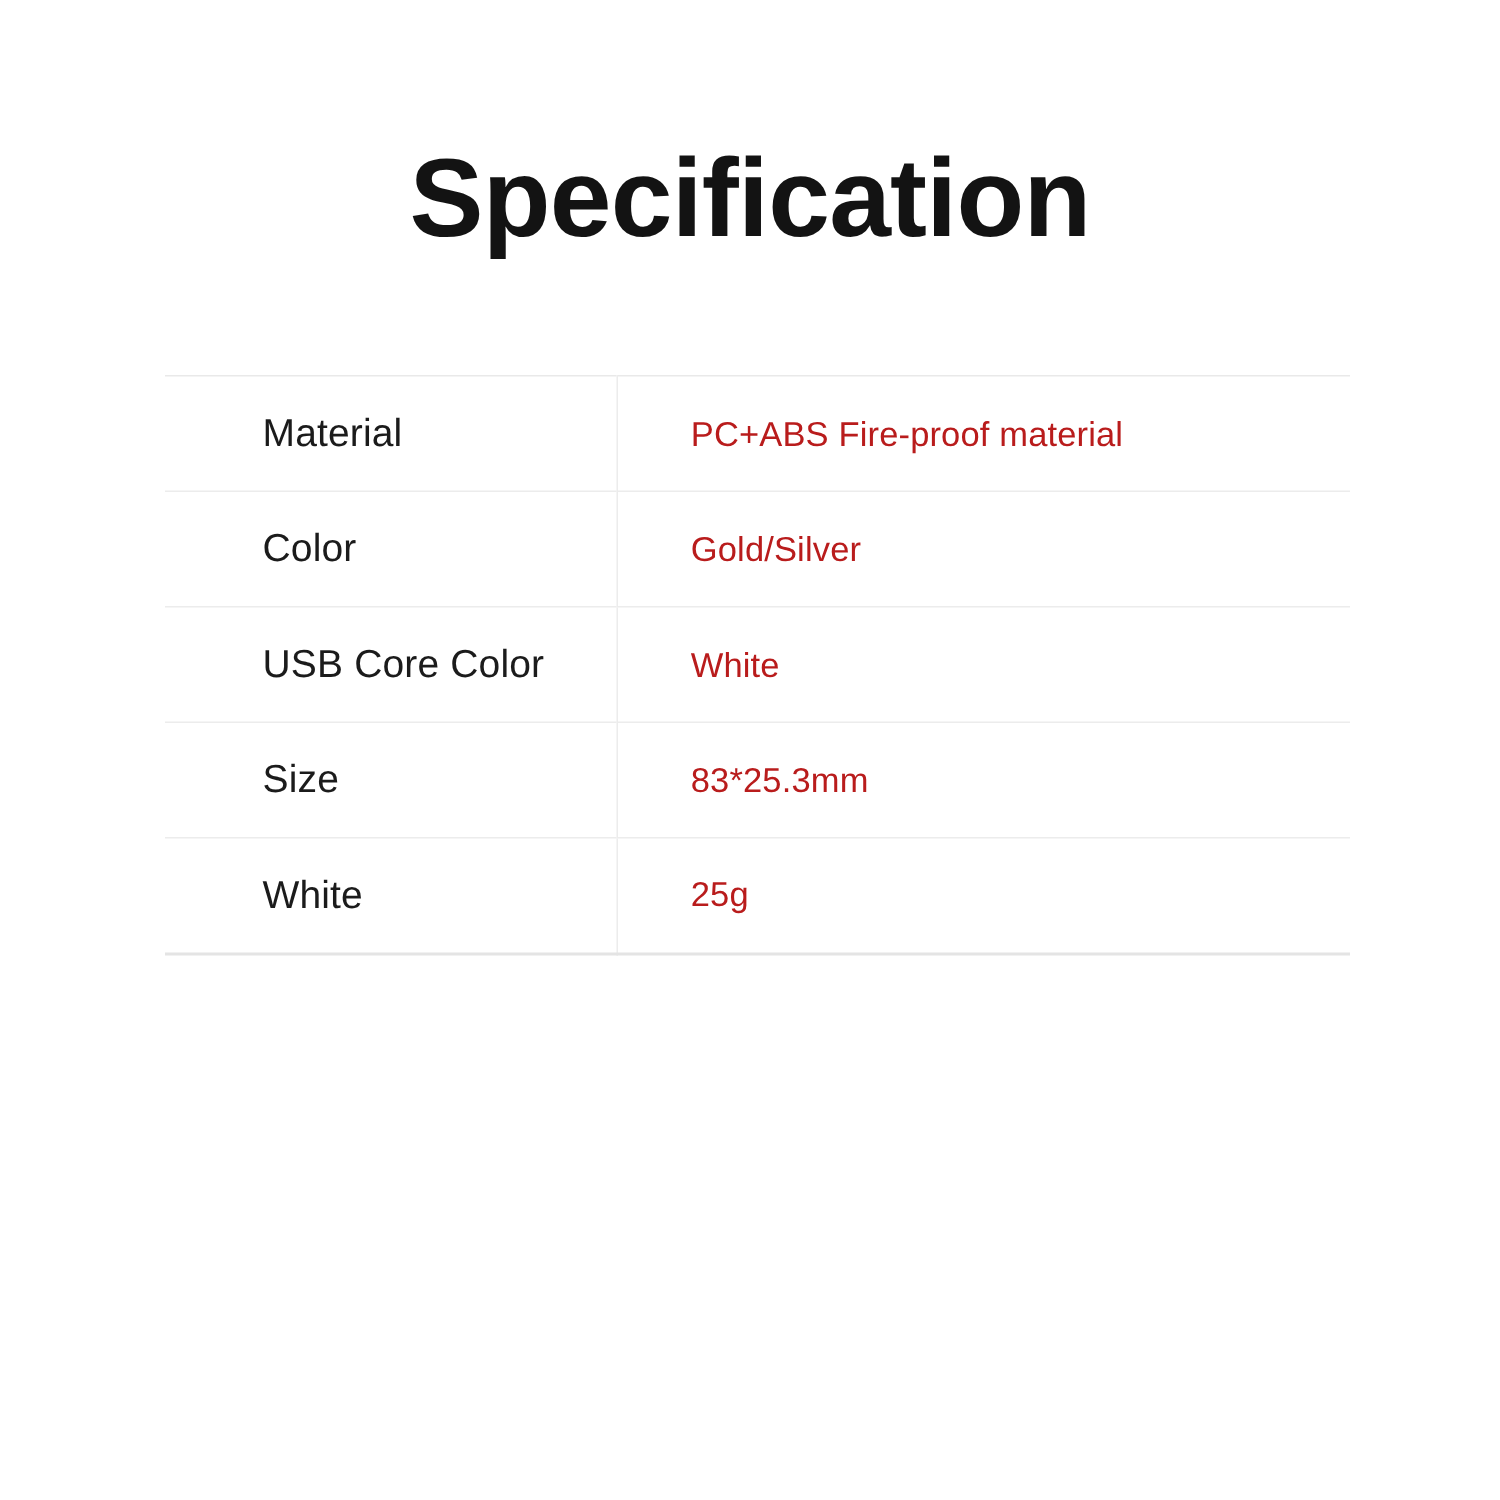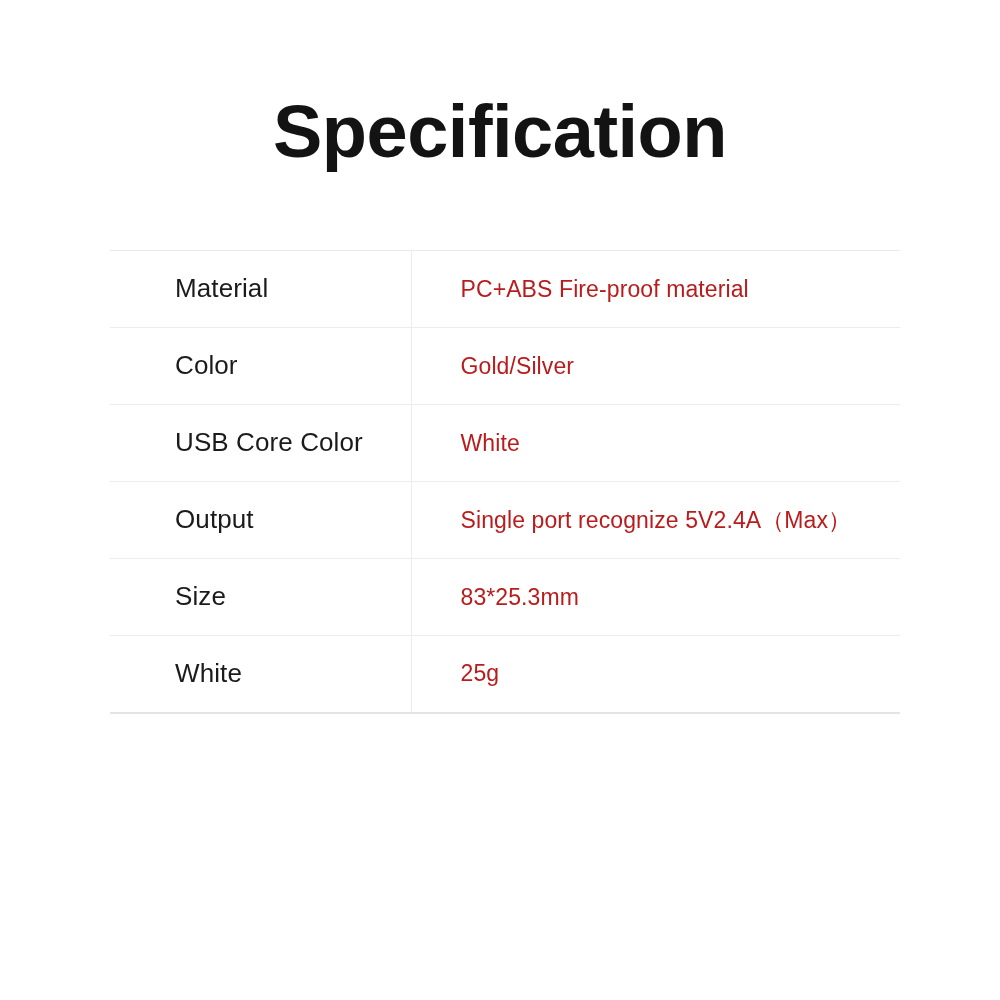--- a/index.html
+++ b/index.html
@@ -137,28 +137,20 @@
       <tr class="spec-row">
         <td class="cell-label">
           <span class="label-text">USB Core Color</span>
         </td>
         <td class="cell-value">
           <span class="value-text">White</span>
         </td>
       </tr>
       <tr class="spec-row">
         <td class="cell-label">
-          <span class="label-text">Output</span>
-        </td>
-        <td class="cell-value">
-          <span class="value-text">Single port recognize 5V2.4A（Max）</span>
-        </td>
-      </tr>
-      <tr class="spec-row">
-        <td class="cell-label">
           <span class="label-text">Size</span>
         </td>
         <td class="cell-value">
           <span class="value-text">83*25.3mm</span>
         </td>
       </tr>
       <tr class="spec-row">
         <td class="cell-label">
           <span class="label-text">White</span>
         </td>

